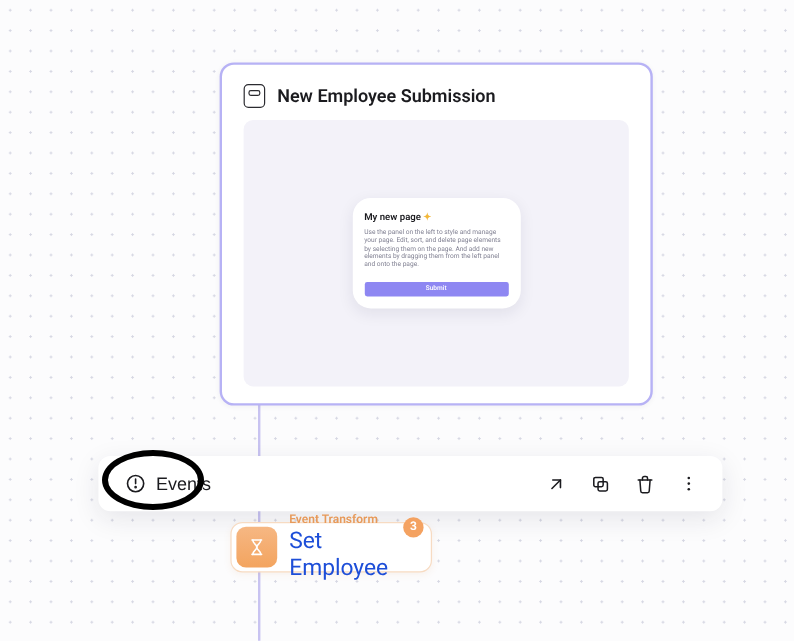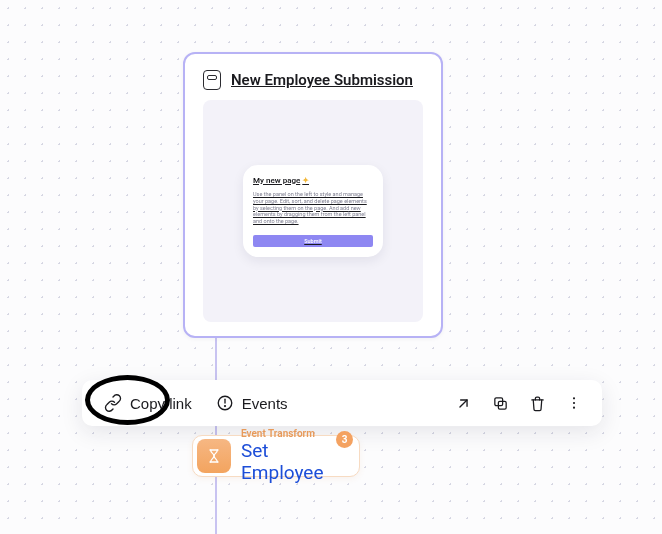--- a/index.html
+++ b/index.html
@@ -32,26 +32,25 @@
   }
 
   
   .connector{
     position:absolute;left:215px;top:336px;width:2px;height:200px;
     background:var(--line);
   }
 
   
   .card{
-    position:absolute;left:183px;top:52px;width:260px;height:286px;
+    position:absolute;left:183px;top:52px;width:361px;height:286px;
     border:2px solid var(--card-border);
     border-radius:12px;background:var(--card-bg);
     box-shadow:0 1px 4px rgba(30,30,60,.05);
     padding:16px 18px 18px;
-    text-decoration:underline;
   }
   .card-header{display:flex;align-items:center;gap:10px;margin-bottom:10px;}
   .form-glyph{
     width:18px;height:20px;border:1.6px solid #2b2b30;border-radius:4px;
     position:relative;flex:0 0 auto;
   }
   .form-glyph::before{
     content:"";position:absolute;left:3px;top:4px;right:3px;height:3px;
     border:1.2px solid #2b2b30;border-radius:2px;
   }
@@ -140,29 +139,20 @@
       </div>
       <div class="mock-body">Use the panel on the left to style and manage your page. Edit, sort, and delete page elements by selecting them on the page. And add new elements by dragging them from the left panel and onto the page.</div>
       <span class="mock-btn">Submit</span>
     </div>
   </div>
 </div>
 
 <div class="toolbar">
 
 
-  <button class="tbtn">
-    <span class="ticon">
-      <svg width="18" height="18" viewBox="0 0 24 24" fill="none" stroke="#1b1b1f" stroke-width="1.8" stroke-linecap="round" stroke-linejoin="round">
-        <path d="M10 13a5 5 0 0 0 7 0l3-3a5 5 0 1 0-7-7l-1 1"></path>
-        <path d="M14 11a5 5 0 0 0-7 0l-3 3a5 5 0 1 0 7 7l1-1"></path>
-      </svg>
-    </span>
-    <span>Copy link</span>
-  </button>
 
   <button class="tbtn">
     <span class="ticon">
       <svg width="18" height="18" viewBox="0 0 24 24" fill="none" stroke="#1b1b1f" stroke-width="1.8" stroke-linecap="round" stroke-linejoin="round">
         <circle cx="12" cy="12" r="9"></circle>
           <path d="M12 7v5"></path>
           <circle cx="12" cy="16" r="0.6" fill="#1b1b1f"></circle>
       </svg>
     </span>
     <span>Events</span>

